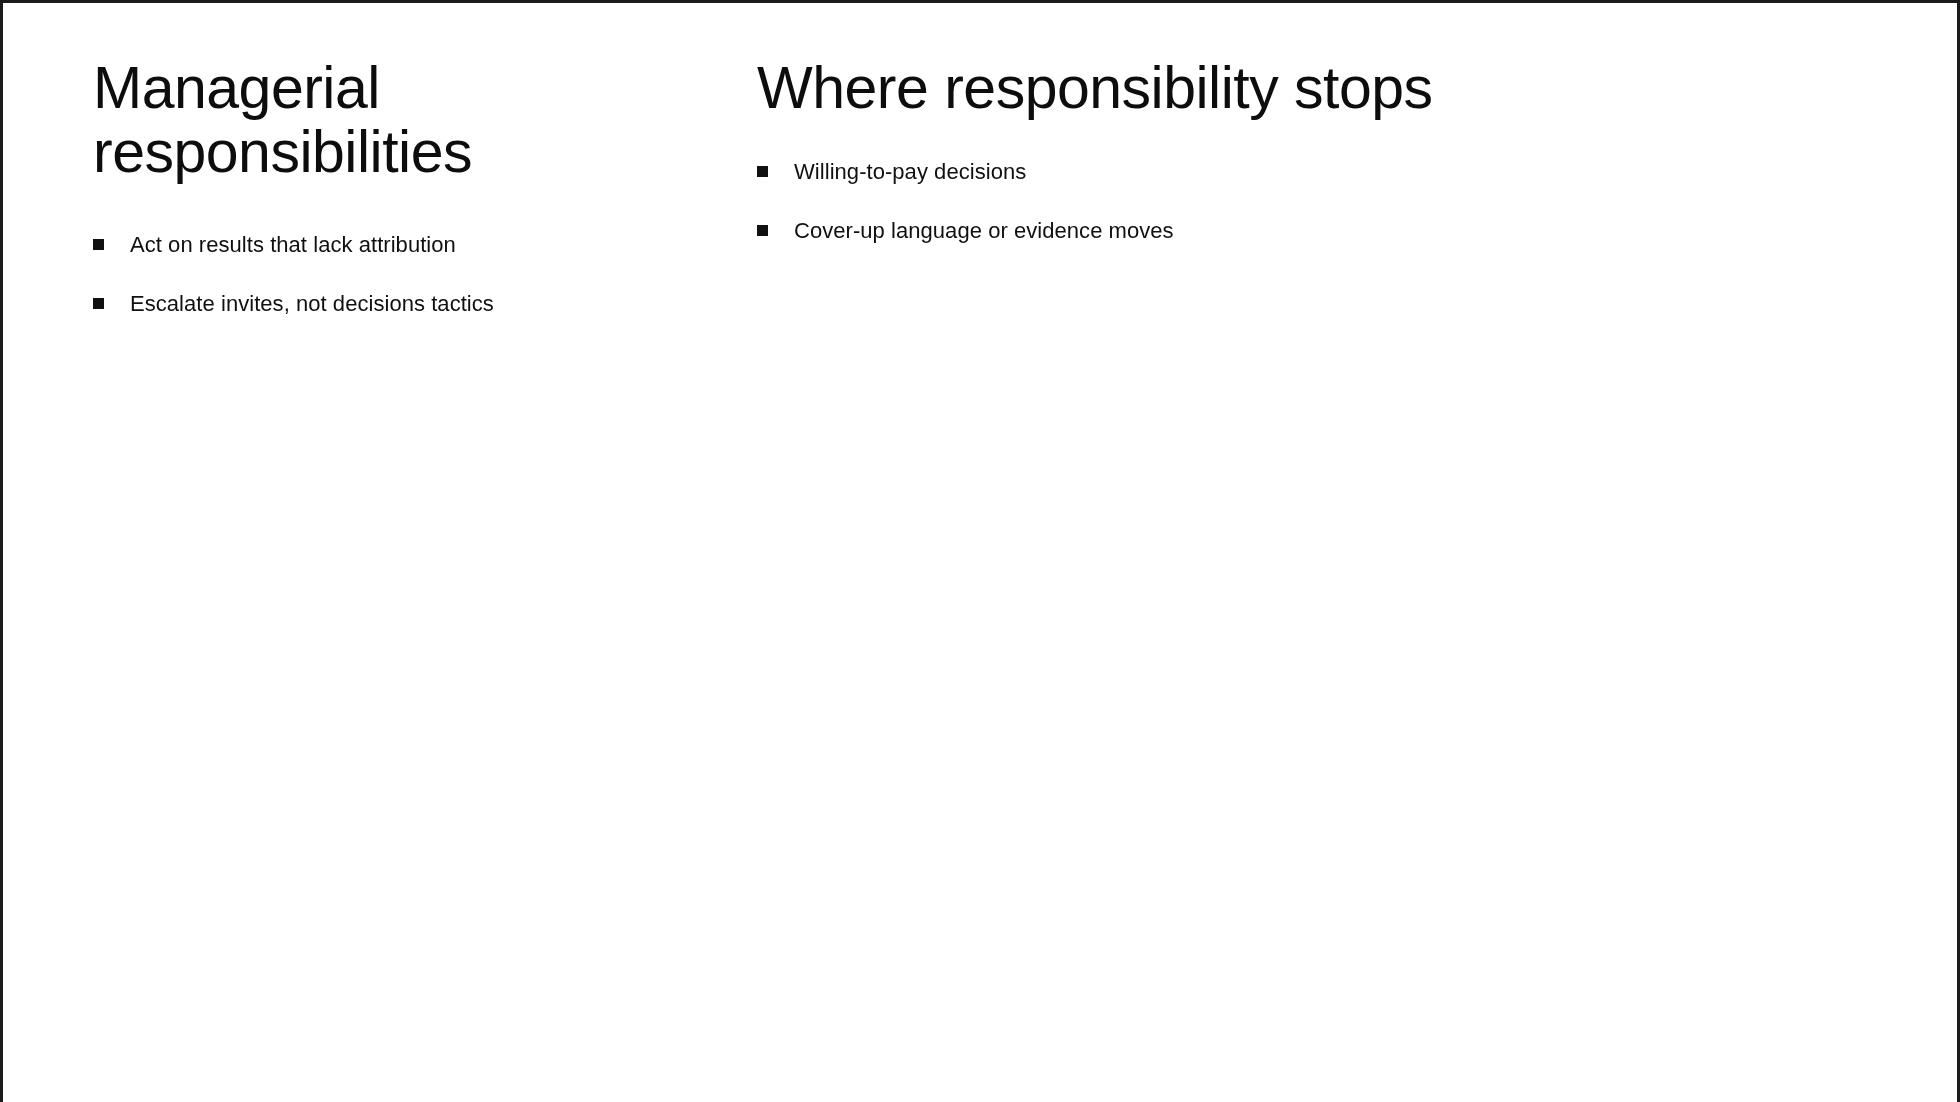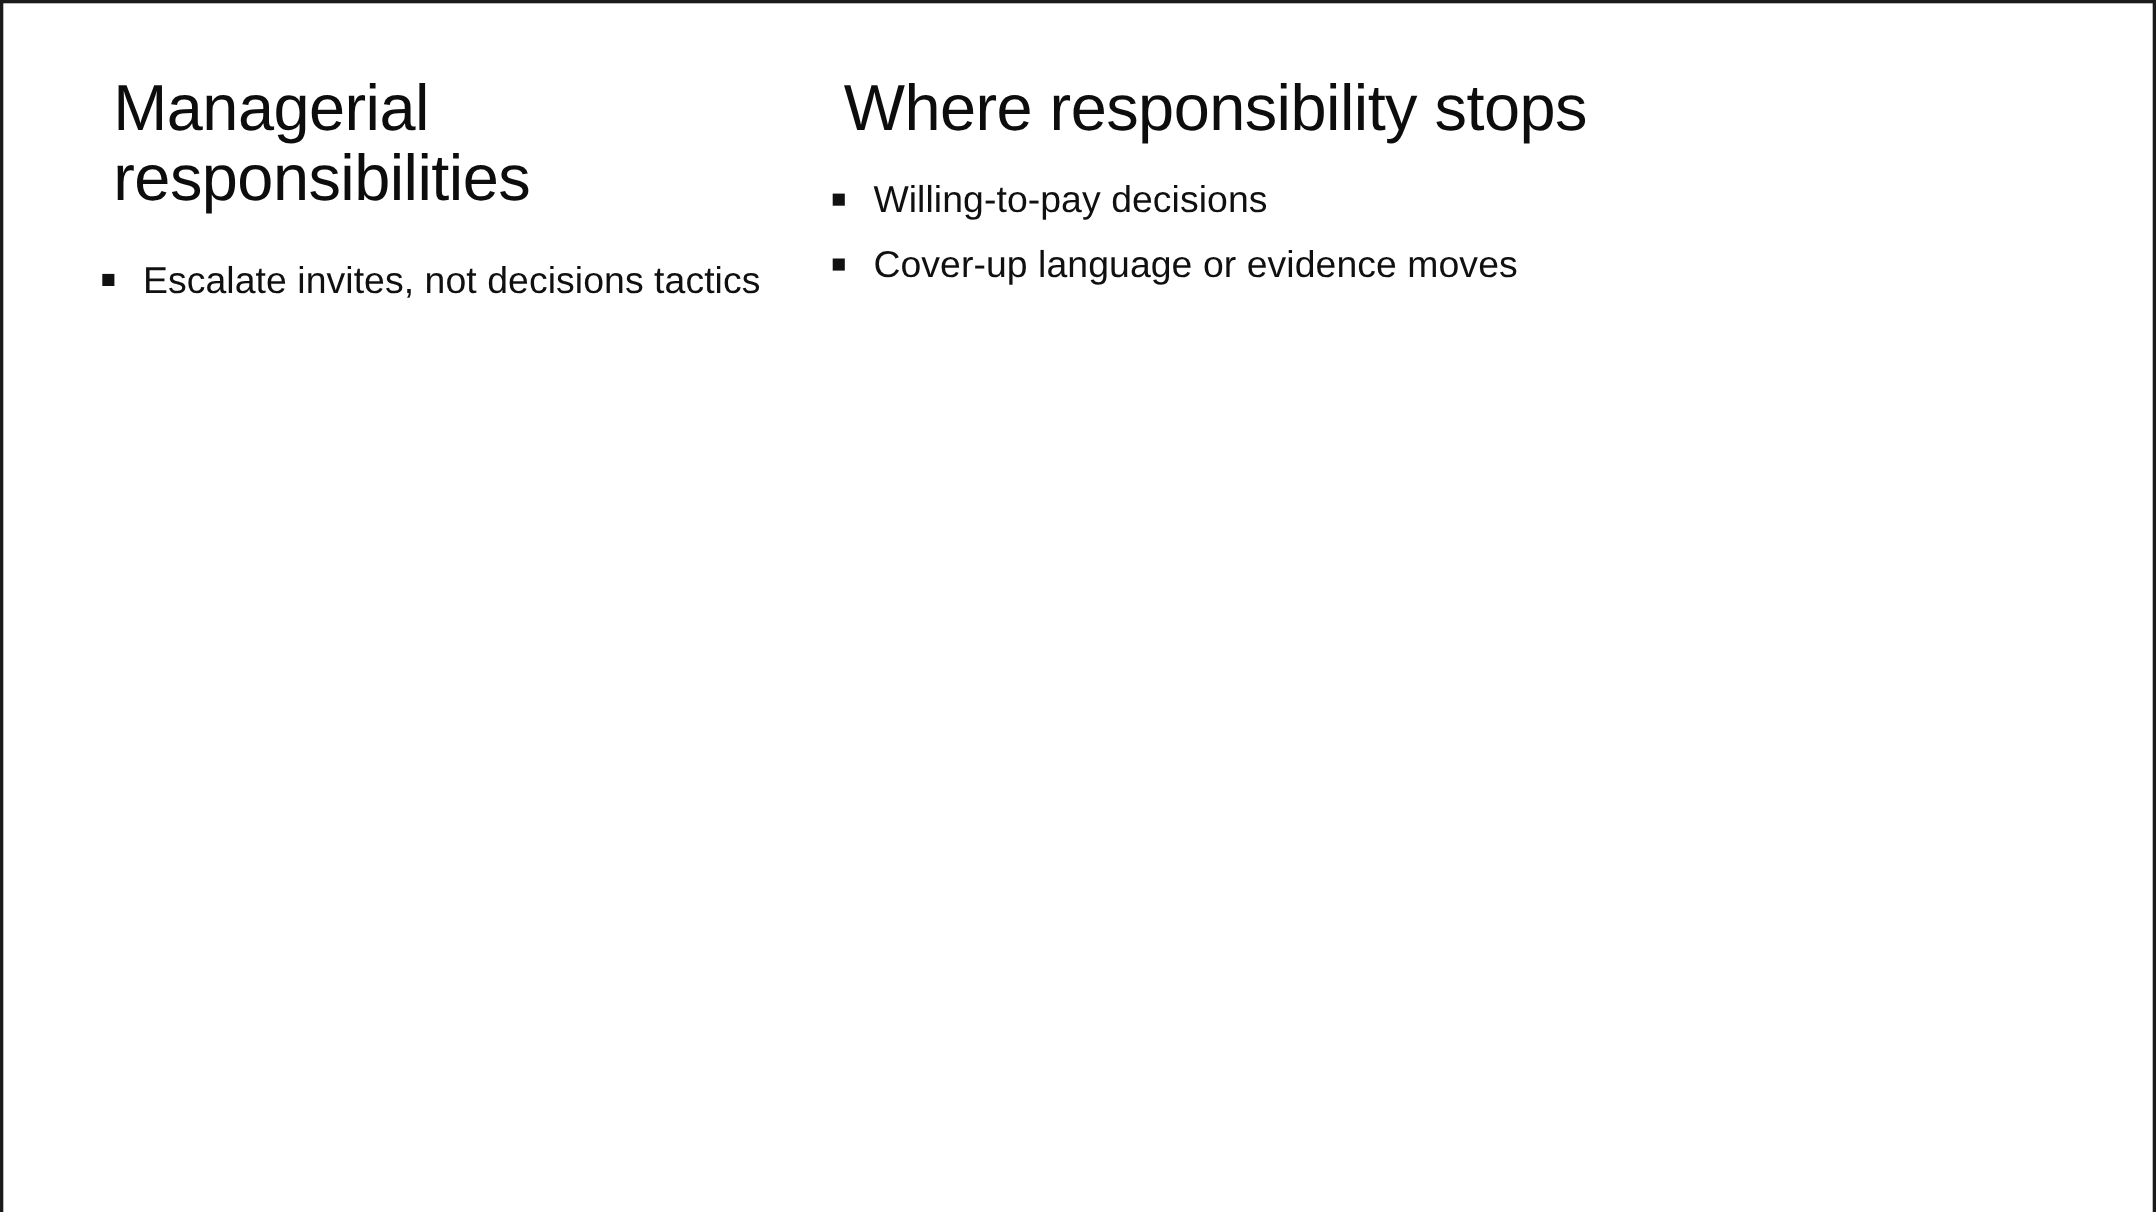--- a/index.html
+++ b/index.html
@@ -38,41 +38,41 @@
   .column-left  { left: 88px;  width: 660px; }
   .column-right { left: 752px; width: 1080px; }
 
   
   .slide-title {
     font-weight: 300;
     font-size: 59px;
     line-height: 1.08;
     letter-spacing: -0.5px;
     color: #0d0d0d;
-    margin: 12px;
+    margin: 2px;
     padding: 0;
     white-space: pre-line;
   }
   .column-left .slide-title  { padding-top: 52px; width: 520px; }
   .column-right .slide-title { padding-top: 52px; width: 1000px; white-space: nowrap; }
 
   
   .bullet-list {
     list-style: none;
     margin: 0;
     padding: 0;
   }
   .column-left  .bullet-list { margin-top: 36px; width: 650px; }
   .column-right .bullet-list { margin-top: 26px; width: 1000px; }
 
   .bullet-item {
     position: relative;
     padding-left: 39px;
     margin: 0 0 9px 0;
-    font-size: 34px;
+    font-size: 22px;
     font-weight: 400;
     line-height: 50px;
     color: #101010;
     letter-spacing: 0.05px;
   }
   .bullet-marker {
     position: absolute;
     left: 2px;
     top: 19px;
     width: 11px;
@@ -88,20 +88,24 @@
 <div class="slide">
 
   <div class="column column-left">
 
     <h1 class="slide-title">Managerial
 responsibilities</h1>
 
     <ul class="bullet-list">
 
 
+      <li class="bullet-item">
+        <span class="bullet-marker"></span>
+        <span class="bullet-text">Act on results that lack attribution</span>
+      </li>
 
 
       <li class="bullet-item">
         <span class="bullet-marker"></span>
         <span class="bullet-text">Escalate invites, not decisions tactics</span>
       </li>
 
     </ul>
   </div>
 

